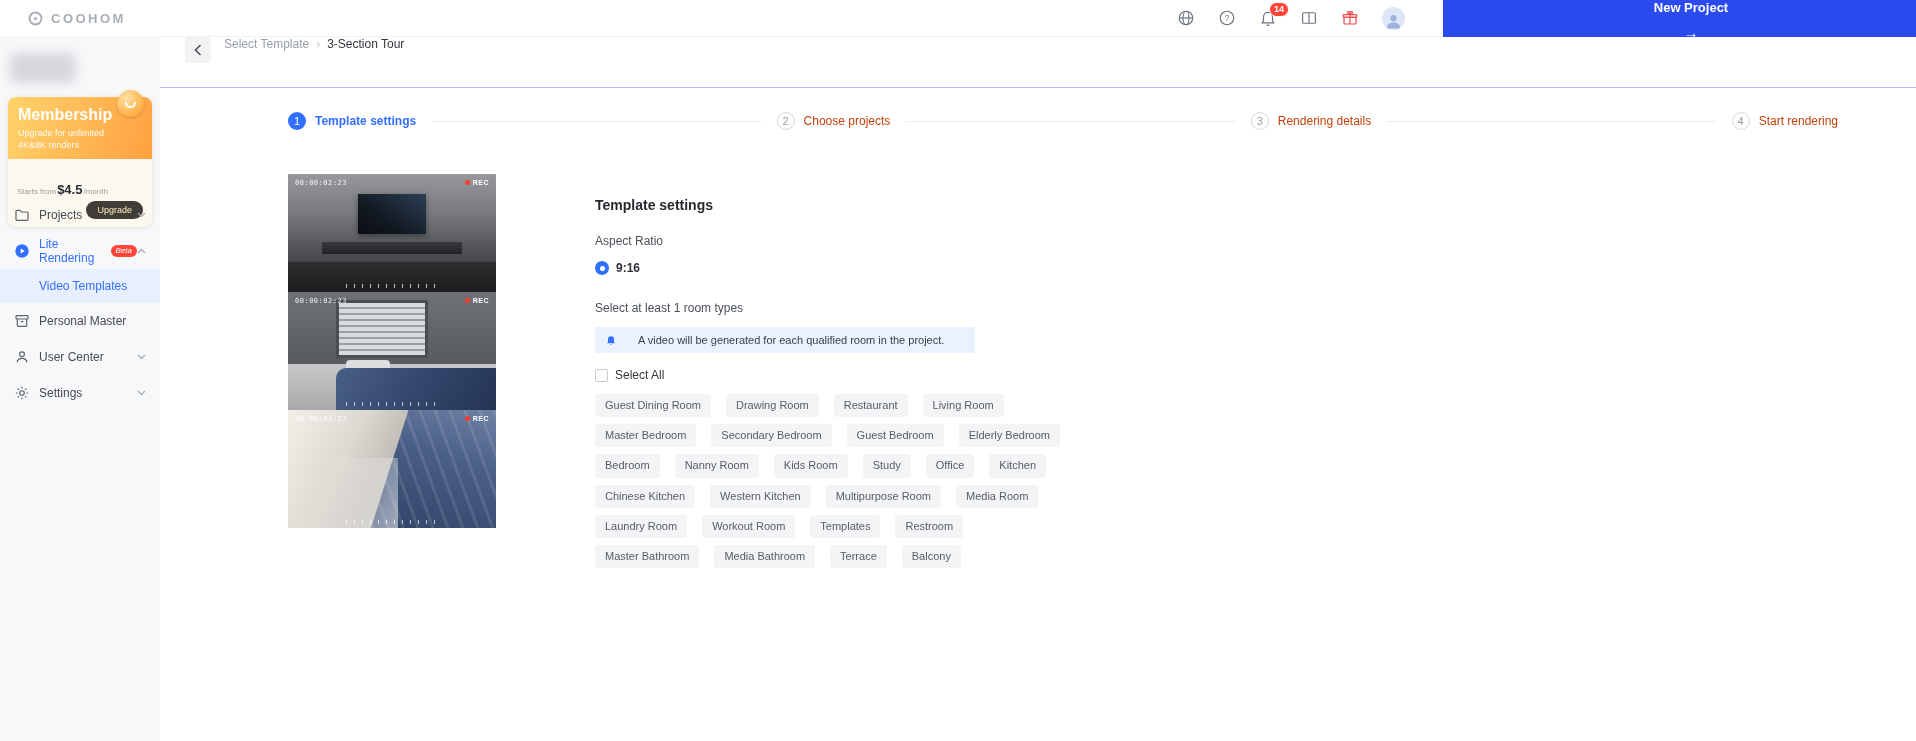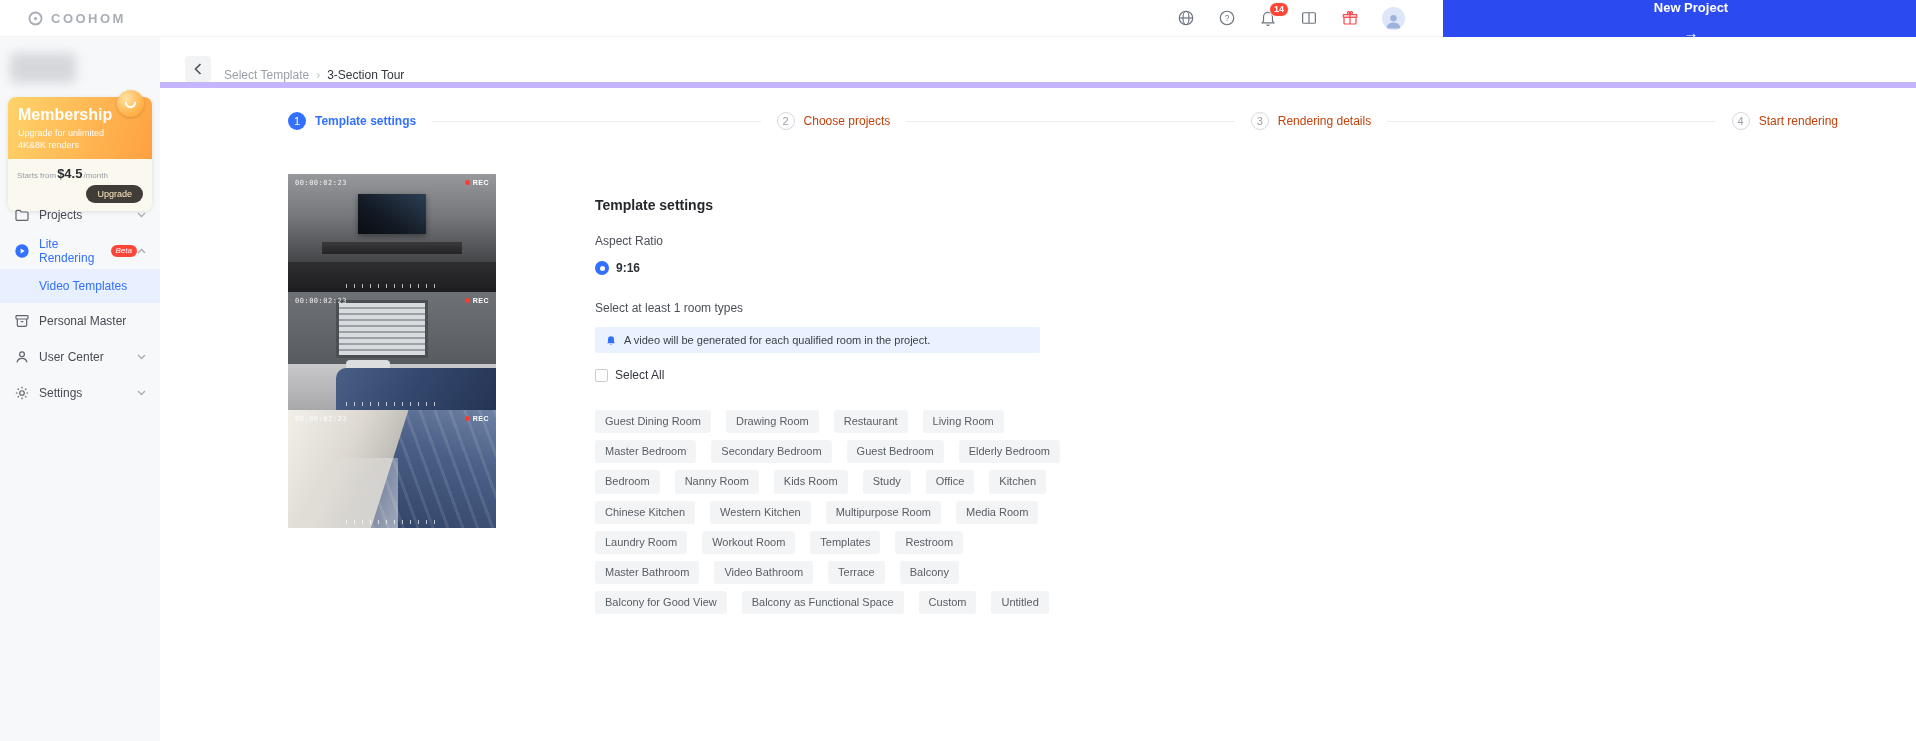--- a/index.html
+++ b/index.html
@@ -41,38 +41,38 @@
     box-shadow:0 1px 5px rgba(0,0,0,.1);}
   .member-top{background:linear-gradient(110deg,var(--membership-gradient-start),var(--membership-gradient-end));
     border-radius:8px 8px 0 0;padding:9px 10px 8px;position:relative;}
   .member-title{color:#fff;font-weight:700;font-size:16px;margin-bottom:3px;}
   .member-sub{color:#fff;font-size:9px;line-height:1.35;width:94px;opacity:.95;}
   .member-smiley{position:absolute;top:-7px;right:8px;width:27px;height:27px;border-radius:50%;
     background:radial-gradient(circle at 35% 30%,#ffe2a6,#ffb64f 60%,#ff9e2f);
     box-shadow:0 1px 3px rgba(0,0,0,.18);display:flex;align-items:center;justify-content:center;}
   .smile{width:11px;height:6px;border:2px solid #fff;border-top:none;border-radius:0 0 11px 11px;margin-top:3px;}
   .member-bottom{background:#fbf8ef;border-radius:0 0 8px 8px;padding:7px 9px 8px;}
-  .price-line{font-size:8px;color:#979ca3;margin-bottom:4px;}
+  .price-line{font-size:8px;color:#979ca3;margin-bottom:4px;margin-top:16px;}
   .price{font-size:13px;font-weight:700;color:#2b2e33;margin:0 1px;}
   .upgrade-btn{display:block;margin-left:auto;background:#403d38;color:#ffe9c0;font-size:9px;
     padding:4px 11px;border-radius:10px;border:none;cursor:pointer;font-family:inherit;}
   .nav{position:absolute;top:160px;left:0;right:0;}
   .nav-item{height:36px;display:flex;align-items:center;padding:0 14px;font-size:12px;
     color:#474b52;cursor:pointer;}
   .nav-icon{width:16px;height:16px;margin-right:9px;display:flex;align-items:center;justify-content:center;}
   .chev{margin-left:auto;display:flex;}
   .nav-item.blue{color:var(--accent-blue);}
   .beta-badge{background:var(--badge-red);color:#fff;font-size:8px;font-style:italic;
     padding:2px 5px;border-radius:8px;margin-left:4px;line-height:1;}
   .nav-sub{height:34px;background:var(--sidebar-active-bg);color:var(--accent-blue);
     padding-left:39px;font-size:12px;display:flex;align-items:center;cursor:pointer;}
   
   .main{position:absolute;left:160px;top:37px;right:0;bottom:0;background:#fff;}
-  .breadcrumb-bar{height:51px;display:flex;align-items:flex-end;padding-left:25px;
-    border-bottom:6px solid #c4b5fd;}
+  .breadcrumb-bar{height:51px;display:flex;align-items:flex-start;padding-left:25px;
+    border-bottom:1px solid #c4b5fd;}
   .back-btn{width:26px;height:26px;background:#f2f3f5;border:none;border-radius:4px;
     display:flex;align-items:center;justify-content:center;cursor:pointer;margin-right:13px;}
   .crumb-parent{color:#9aa0a8;font-size:12px;cursor:pointer;}
   .crumb-sep{color:#c3c7cc;font-size:12px;margin:0 7px;}
   .crumb-current{color:#33373d;font-size:12px;}
   
   .stepper{display:flex;align-items:center;margin:24px 78px 0 128px;}
   .step{display:flex;align-items:center;gap:9px;flex-shrink:0;}
   .step-circle{width:18px;height:18px;border-radius:50%;display:flex;align-items:center;
     justify-content:center;font-size:11px;}
@@ -117,24 +117,24 @@
     background:repeating-linear-gradient(90deg,#fff 0 1px,transparent 1px 8px);opacity:.7;}
   
   .settings-col{margin-left:99px;padding-top:23px;}
   .settings-title{font-size:14px;font-weight:700;color:#24272c;margin-bottom:21px;}
   .field-label{font-size:12px;color:#4b5058;margin-bottom:13px;}
   .radio-row{display:flex;align-items:center;margin-bottom:26px;cursor:pointer;}
   .radio{width:14px;height:14px;border-radius:50%;background:var(--accent-blue);position:relative;}
   .radio::after{content:'';position:absolute;inset:4.5px;border-radius:50%;background:#fff;}
   .radio-label{font-size:12px;color:#2d3136;font-weight:600;margin-left:7px;}
   .room-label{font-size:12px;color:#4b5058;margin-bottom:12px;}
-  .banner{width:445px;background:var(--banner-bg);border-radius:2px;padding:7px 10px;
-    display:flex;align-items:center;gap:7px;margin-bottom:15px;}
+  .banner{width:380px;background:var(--banner-bg);border-radius:2px;padding:7px 10px;
+    display:flex;align-items:center;gap:21px;margin-bottom:15px;}
   .banner-text{font-size:11px;color:#3c4147;}
-  .select-all{display:flex;align-items:flex-end;margin-bottom:28px;cursor:pointer;}
+  .select-all{display:flex;align-items:flex-end;margin-bottom:12px;cursor:pointer;}
   .checkbox{width:13px;height:13px;border:1px solid #c9cdd3;border-radius:2px;background:#fff;}
   .select-all-label{font-size:12px;color:#33373d;margin-left:7px;}
   .chip-row{display:flex;gap:15px;margin-bottom:7px;}
   .chip{background:var(--chip-bg);border:none;border-radius:3px;padding:5px 10px;font-size:11px;
     color:#585d64;cursor:pointer;font-family:inherit;white-space:nowrap;line-height:1.2;}
 </style>
 </head>
 <body>
 
 <div class="header">
@@ -415,26 +415,20 @@
             <button class="chip">Media Room</button>
           </div>
           <div class="chip-row">
             <button class="chip">Laundry Room</button>
             <button class="chip">Workout Room</button>
             <button class="chip">Templates</button>
             <button class="chip">Restroom</button>
           </div>
           <div class="chip-row">
             <button class="chip">Master Bathroom</button>
-            <button class="chip">Video Bathroom</button>
+            <button class="chip">Media Bathroom</button>
             <button class="chip">Terrace</button>
             <button class="chip">Balcony</button>
           </div>
-          <div class="chip-row">
-            <button class="chip">Balcony for Good View</button>
-            <button class="chip">Balcony as Functional Space</button>
-            <button class="chip">Custom</button>
-            <button class="chip">Untitled</button>
-          </div>
         </div>
     </div>
   </div>
 </div>
 
 </body></html>

